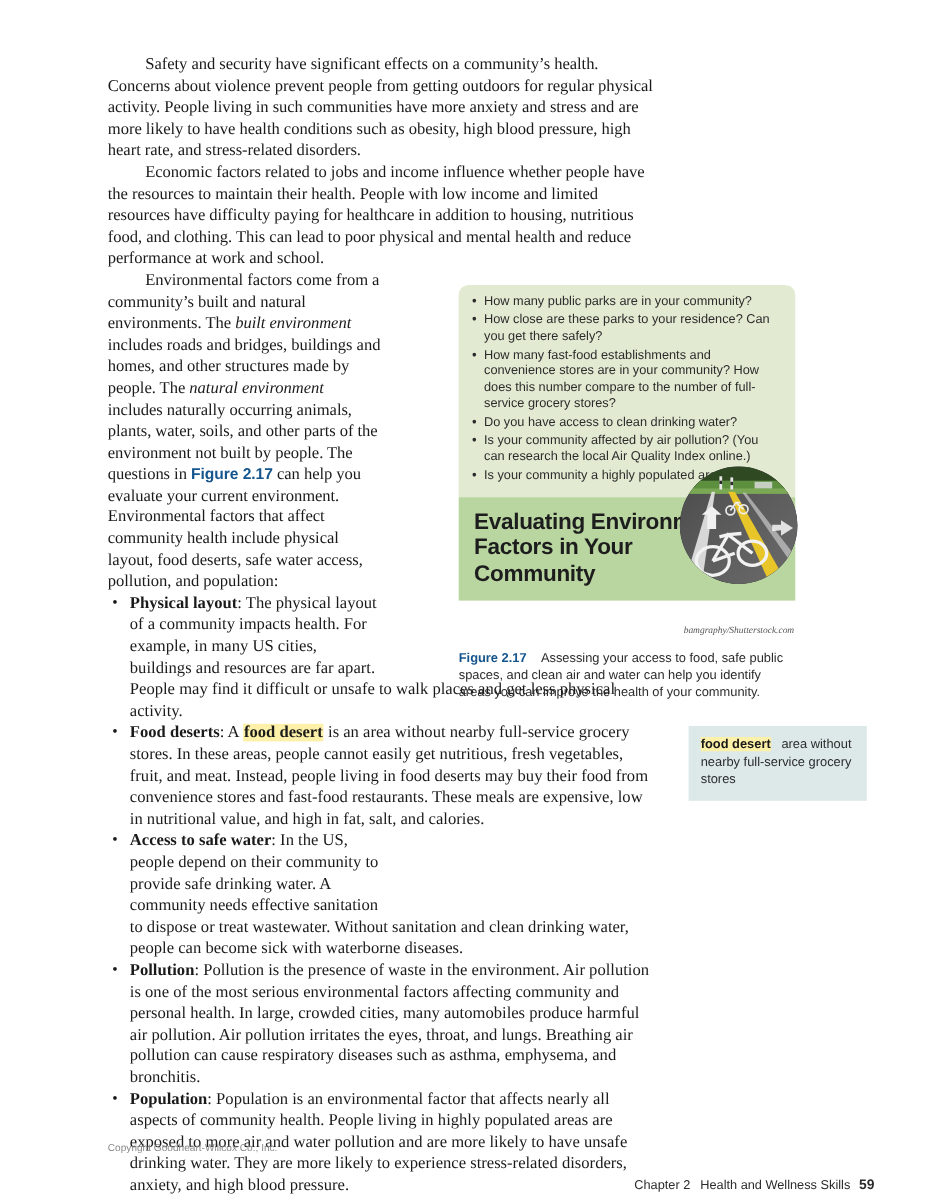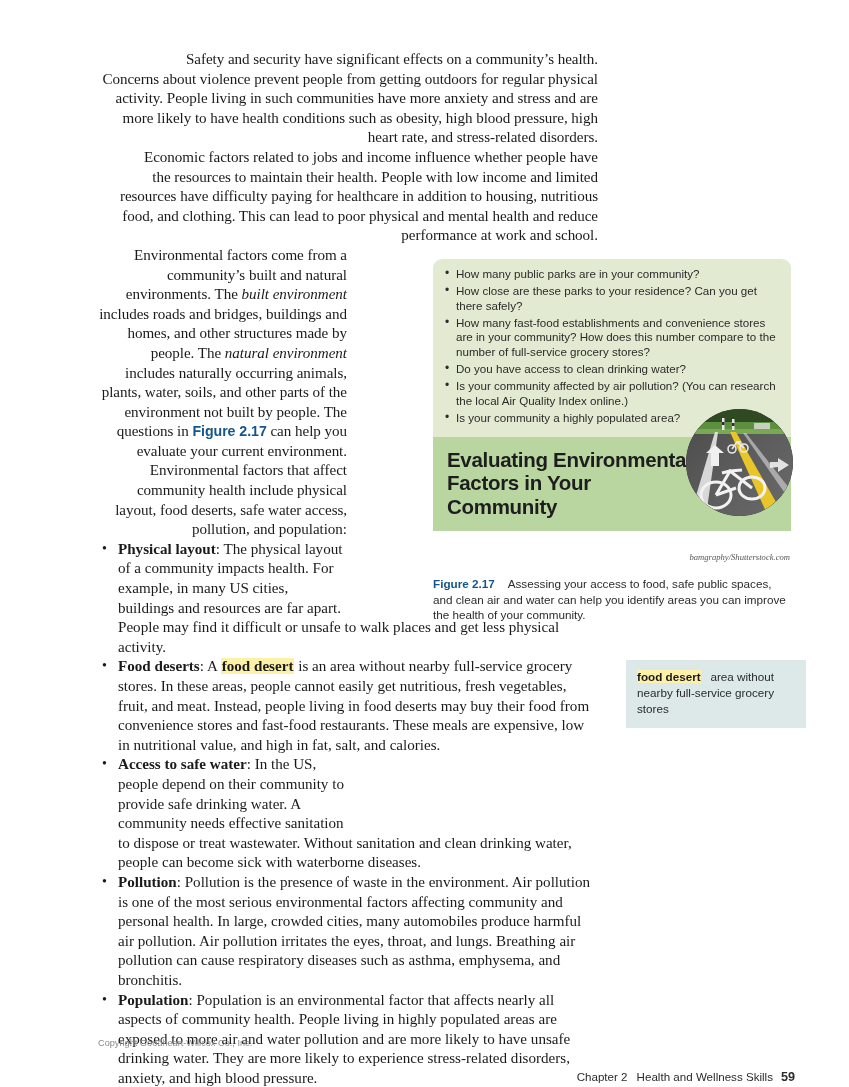--- a/index.html
+++ b/index.html
@@ -25,21 +25,21 @@
     position: absolute;
     left: 98px;
     top: 50px;
     width: 500px;
   }
   p.body {
     margin: 0;
     font-size: 15.1px;
     line-height: 19.6px;
     text-indent: 34px;
-    text-align: right;
+    text-align: left;
     letter-spacing: -0.05px;
   }
   p.body + p.body { margin-top: 0px; }
 
   .sec-head {
     font-family: "Liberation Sans", sans-serif;
     font-weight: bold;
     font-size: 17.5px;
     color: #a4123f;
     margin: 17px 0 4px 0;
@@ -88,23 +88,23 @@
   }
   .float-gloss {
     float: right;
     width: 251px;
     height: 78px;
   }
 
   
   .figure-box {
     position: absolute;
-    left: 433px;
+    left: 417px;
     top: 259px;
-    width: 358px;
+    width: 306px;
   }
   .q-panel {
     background: #e3ead2;
     border-radius: 9px 9px 0 0;
     padding: 8px 12px 9px 10px;
   }
   ul.qlist {
     list-style: none;
     margin: 0;
     padding: 0;
@@ -171,21 +171,21 @@
   .fig-caption .lbl {
     font-weight: bold;
     color: #15558d;
   }
 
   
   .gloss-box {
     position: absolute;
     left: 626px;
     top: 660px;
-    width: 180px;
+    width: 162px;
     background: #dce9e8;
     padding: 9px 11px 11px 11px;
     box-sizing: border-box;
     font-family: "Liberation Sans", sans-serif;
     font-size: 11.7px;
     line-height: 16px;
     color: #2b2b2b;
   }
   .gloss-box .gterm {
     font-weight: bold;

